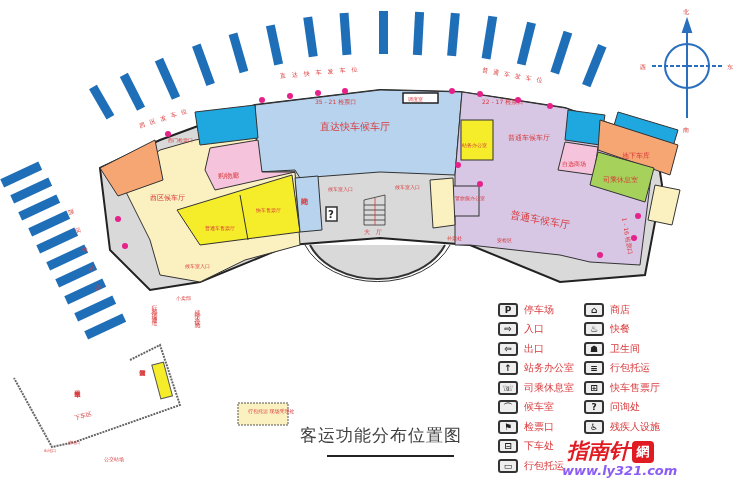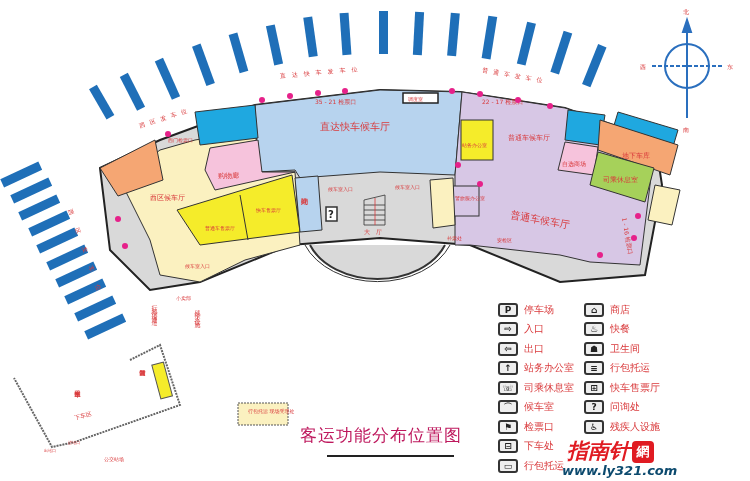--- a/index.html
+++ b/index.html
@@ -6,25 +6,25 @@
   body{width:750px;height:481px;position:relative;overflow:hidden;font-family:"DejaVu Sans",sans-serif;}
   #map{position:absolute;left:0;top:0;width:750px;height:481px;}
   .lbl{font-family:"DejaVu Sans",sans-serif;fill:#d9393b;}
   .lbl-s{font-size:6px;}
   .lbl-l{font-size:10px;}
   .legend{position:absolute;left:498px;top:300px;width:200px;height:175px;}
   .leg-col{position:absolute;top:0;}
   .leg-item{display:flex;align-items:center;height:19.5px;}
   .leg-icon{width:20px;height:14px;border:2px solid #333;border-radius:3px;background:#eee;display:flex;align-items:center;justify-content:center;font-size:9px;font-weight:bold;color:#222;box-sizing:border-box;margin-right:6px;}
   .leg-text{font-size:10px;color:#d9393b;font-family:"DejaVu Sans",sans-serif;}
-  .title{position:absolute;left:300px;top:424px;font-size:17px;color:#be185d;font-family:"DejaVu Serif",serif;letter-spacing:1px;}
+  .title{position:absolute;left:300px;top:424px;font-size:17px;color:#404040;font-family:"DejaVu Serif",serif;letter-spacing:1px;}
   .title-line{position:absolute;left:327px;top:455px;width:127px;height:2px;background:#222;}
   .brand{position:absolute;left:567px;top:437px;font-size:21px;font-weight:bold;color:#e01b22;font-style:italic;font-family:"DejaVu Sans",sans-serif;}
   .brand-seal{display:inline-block;width:22px;height:22px;background:#e01b22;color:#fff;font-size:13px;text-align:center;line-height:22px;border-radius:4px;margin-left:2px;vertical-align:middle;font-style:normal;}
-  .url{position:absolute;left:562px;top:463px;font-size:13px;font-weight:bold;color:#0c4a6e;font-style:italic;font-family:"DejaVu Sans",sans-serif;}
+  .url{position:absolute;left:562px;top:463px;font-size:13px;font-weight:bold;color:#8b5cf6;font-style:italic;font-family:"DejaVu Sans",sans-serif;}
 </style>
 </head>
 <body>
 
 <svg id="map" viewBox="0 0 750 481" xmlns="http://www.w3.org/2000/svg">
 
   <g fill="#1f6fb8">
     <rect x="97" y="85" width="9" height="35" transform="rotate(-30 101 102)"></rect>
     <rect x="128" y="73" width="9" height="38" transform="rotate(-27 132 92)"></rect>
     <rect x="163" y="58" width="9" height="42" transform="rotate(-24 167 79)"></rect>

